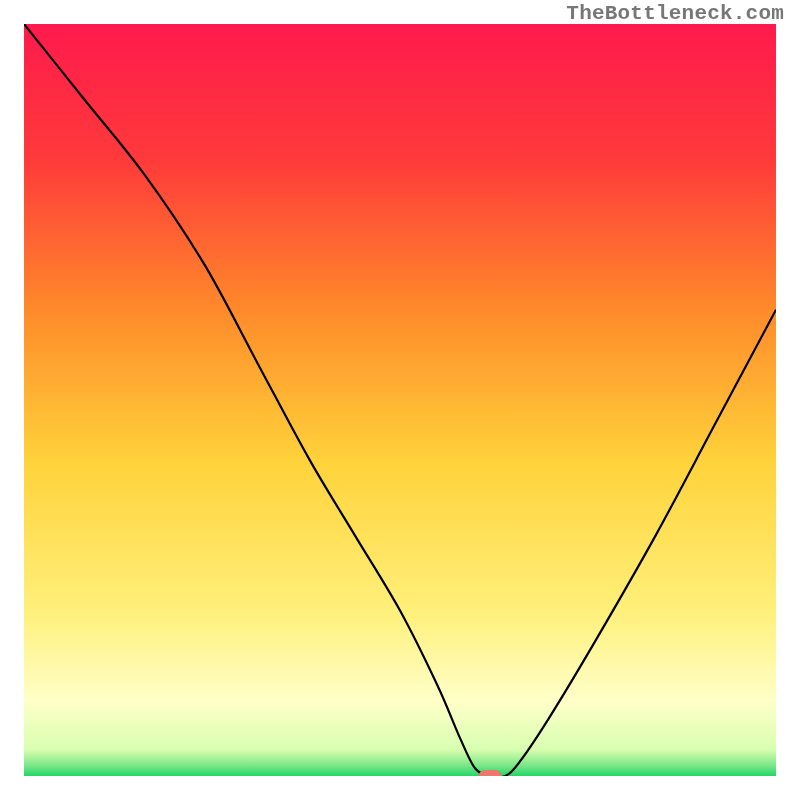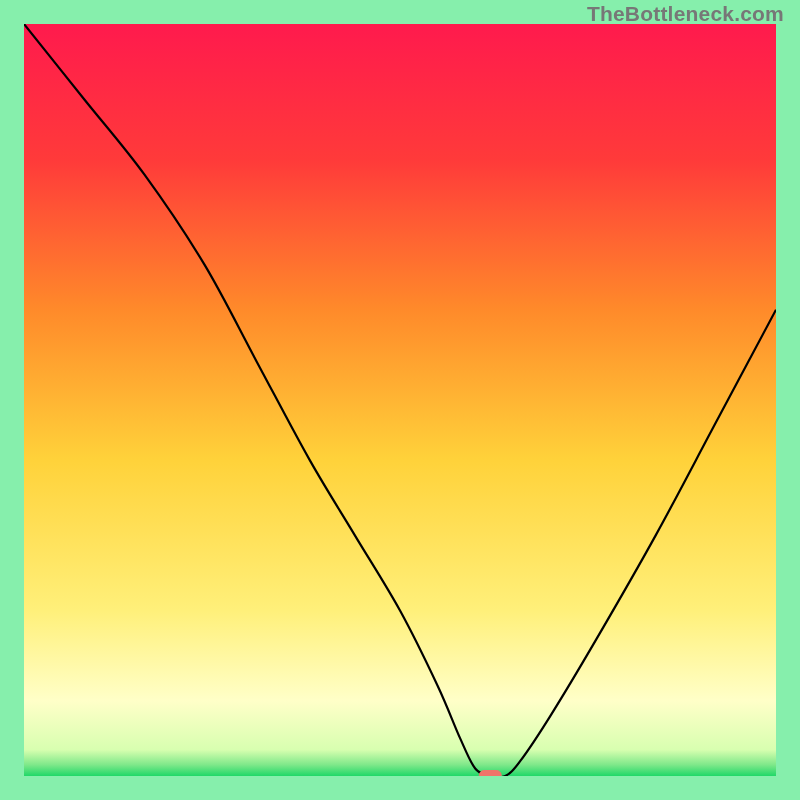--- a/index.html
+++ b/index.html
@@ -8,21 +8,22 @@
     width: 800px;
     height: 800px;
     background: #000;
     overflow: hidden;
     font-family: Arial, Helvetica, sans-serif;
   }
   .frame {
     position: relative;
     width: 800px;
     height: 800px;
-    background: #86efac;
+    background: #ffffff;
+    font-family: Liberation Mono, monospace;
   }
   .watermark {
     position: absolute;
     top: 2px;
     right: 16px;
     color: #777;
     font-size: 21px;
     font-weight: 600;
     letter-spacing: 0.2px;
   }

